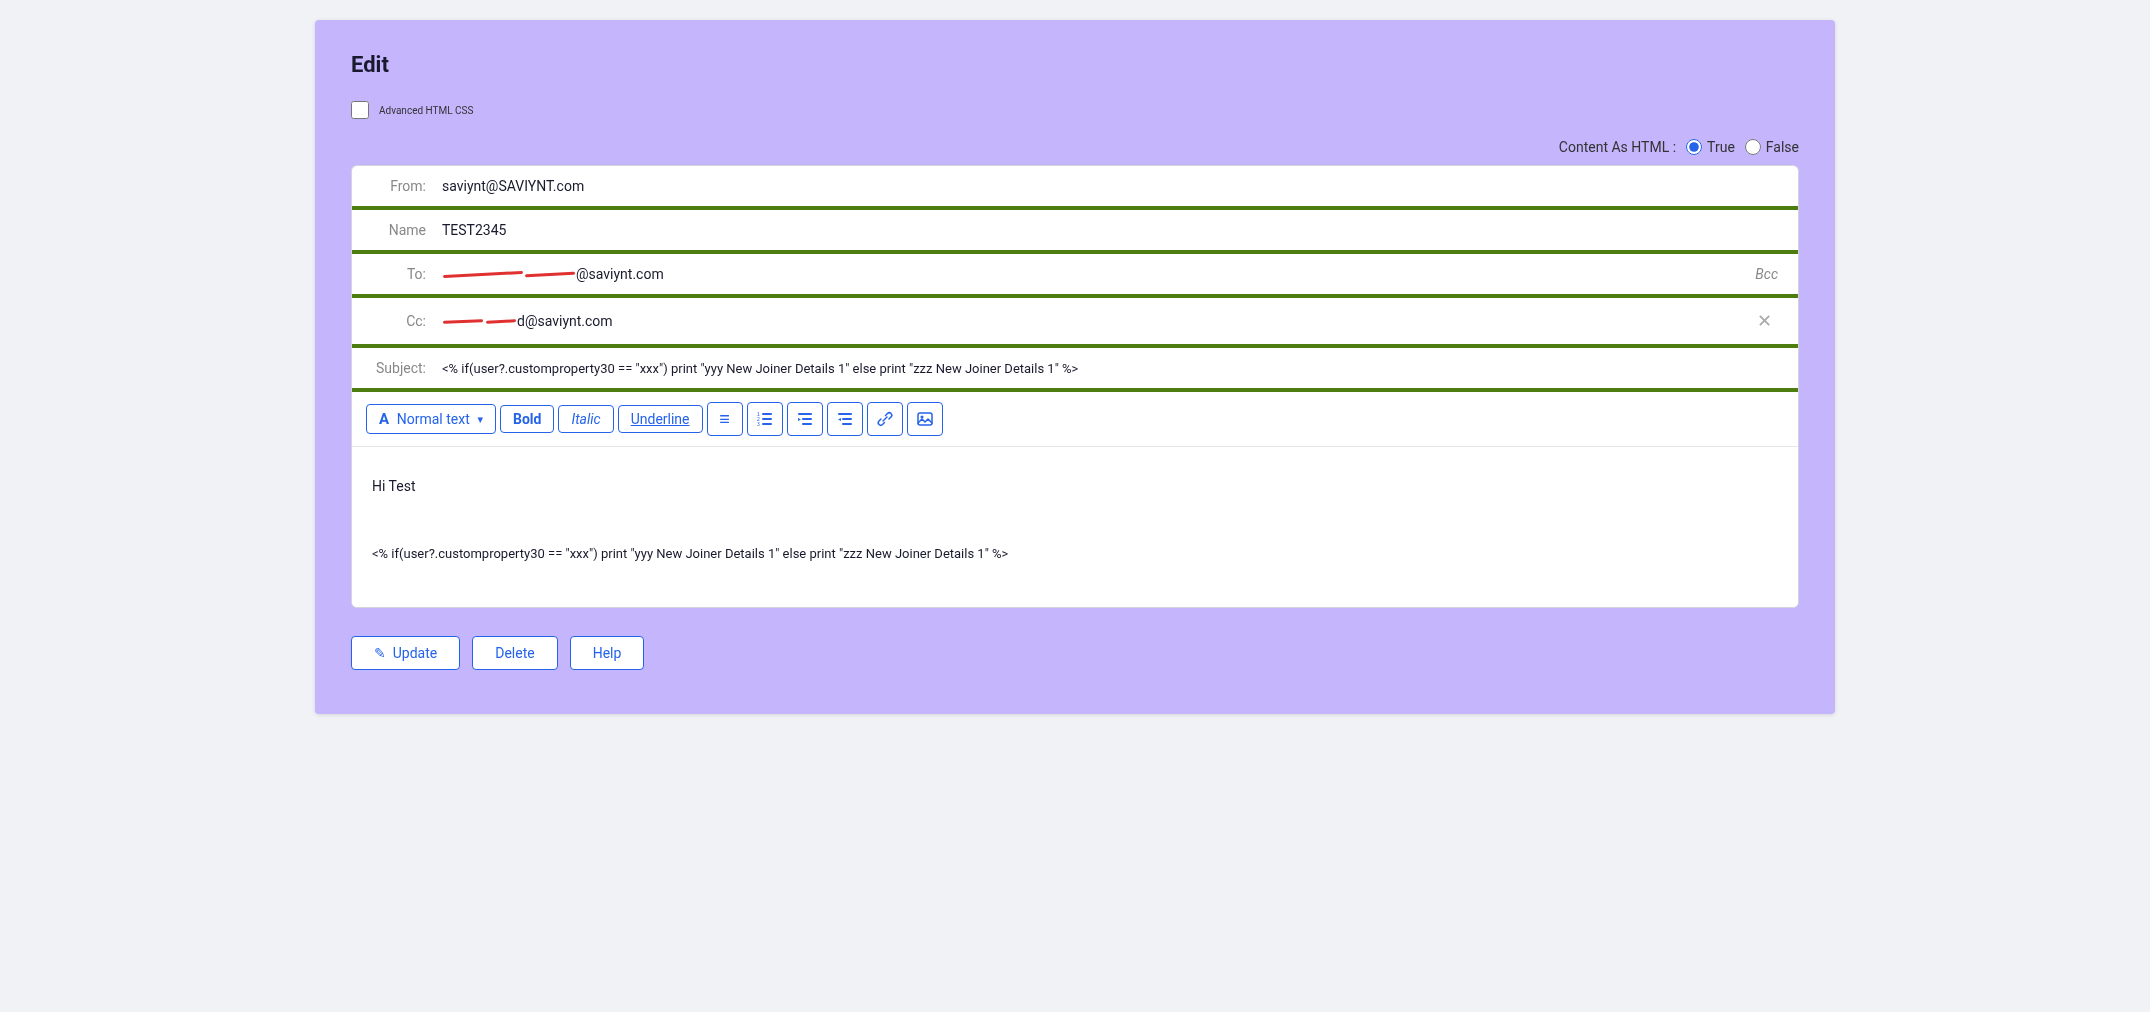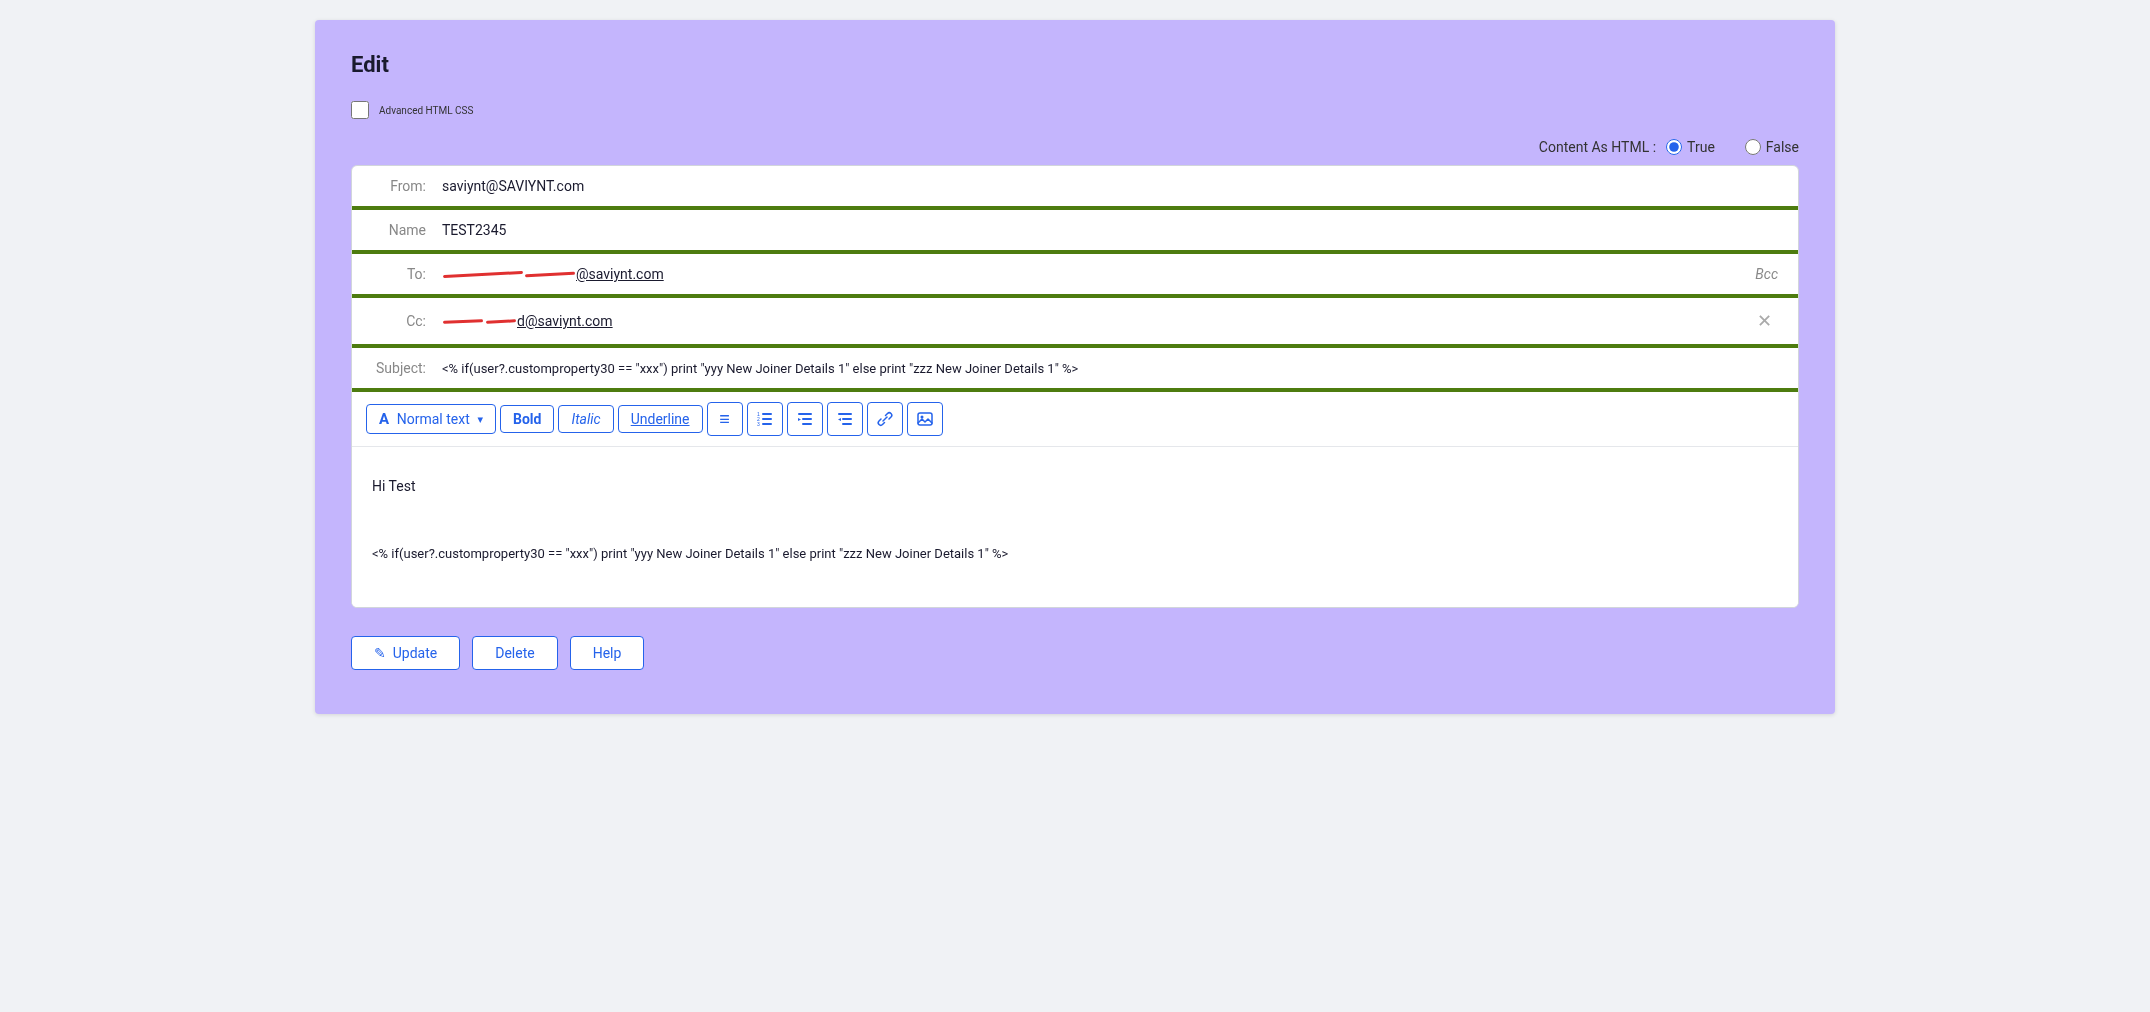--- a/index.html
+++ b/index.html
@@ -47,21 +47,21 @@
       justify-content: flex-end;
       align-items: center;
       gap: 10px;
       margin-bottom: 10px;
       font-size: 14px;
       color: #333;
     }
     .radio-group {
       display: flex;
       align-items: center;
-      gap: 30px;
+      gap: 10px;
     }
     .radio-option {
       display: flex;
       align-items: center;
       gap: 5px;
       cursor: pointer;
     }
     .radio-option input[type="radio"] {
       width: 16px;
       height: 16px;
@@ -97,21 +97,20 @@
       color: #1a1a2e;
       flex: 1;
     }
     .email-field-value.redacted {
       display: flex;
       align-items: center;
     }
     .redacted-text {
       color: #1a1a2e;
       font-size: 14px;
-      text-decoration: underline;
     }
     .redact-mark {
       display: inline-block;
       background: #e03030;
       height: 3px;
       width: 80px;
       border-radius: 2px;
       margin: 0 1px;
       vertical-align: middle;
       transform: rotate(-3deg);

